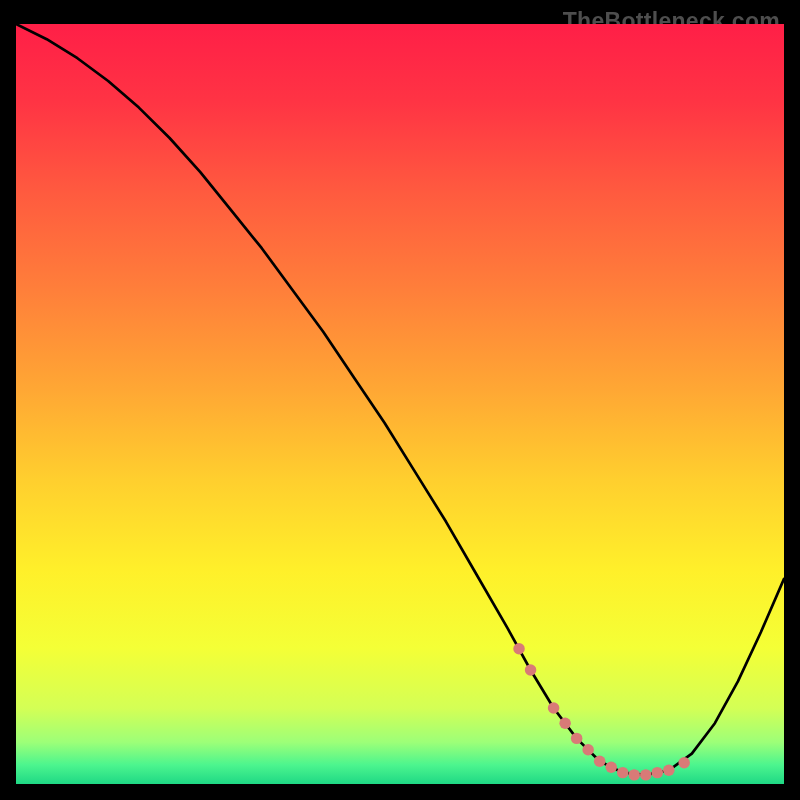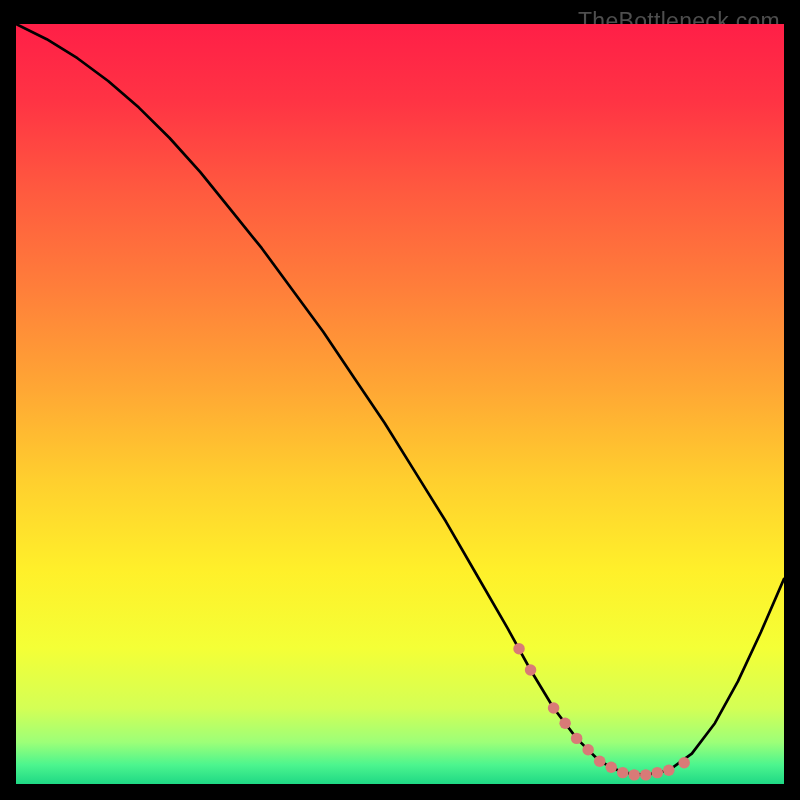--- a/index.html
+++ b/index.html
@@ -1,18 +1,18 @@
 <!DOCTYPE html>
 <html><head>
 <meta charset="utf-8">
 <style>
   * { margin: 0; padding: 0; box-sizing: border-box; }
   html, body { width: 800px; height: 800px; overflow: hidden; background: #000; font-family: Arial, Helvetica, sans-serif; }
   .stage { position: relative; width: 800px; height: 800px; background: #000; }
-  .watermark { position: absolute; top: 8px; right: 20px; color: #4e4e4e; font-size: 23px; font-weight: 400; letter-spacing: 0.3px; }
+  .watermark { position: absolute; top: 8px; right: 20px; color: #4e4e4e; font-size: 23px; font-weight: 700; letter-spacing: 0.3px; }
   .plot-frame { position: absolute; left: 16px; top: 24px; width: 768px; height: 760px; background: #000; }
   .plot-area { position: absolute; inset: 0; overflow: hidden; }
   svg.gradient, svg.curve { position: absolute; inset: 0; width: 100%; height: 100%; display: block; }
 </style>
 </head>
 <body>
 
 <div class="stage">
   <div class="watermark">TheBottleneck.com</div>
 

